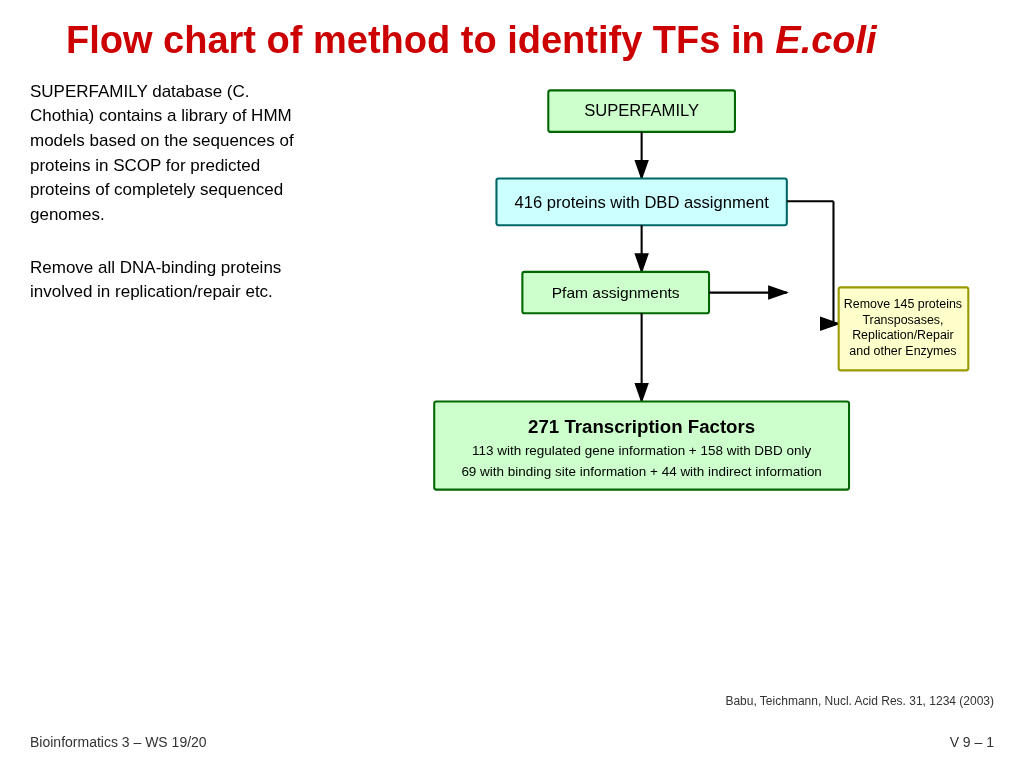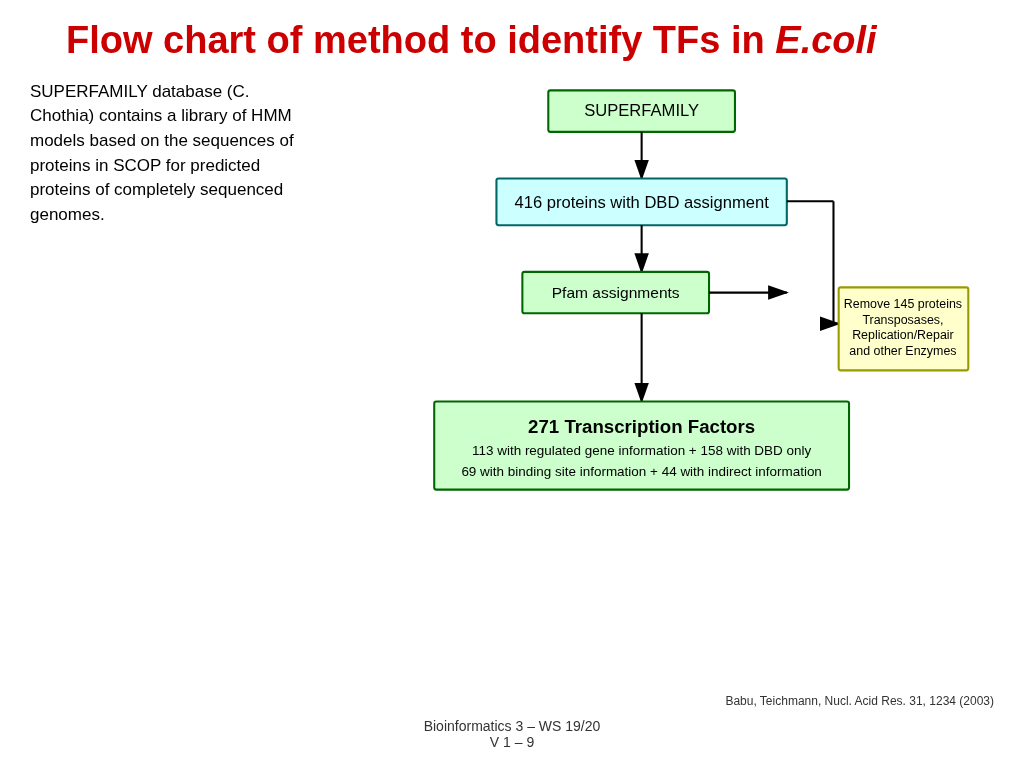--- a/index.html
+++ b/index.html
@@ -63,21 +63,20 @@
     .footer {
       position: absolute;
       bottom: 18px;
       left: 30px;
       right: 30px;
       display: flex;
       justify-content: space-between;
       align-items: center;
       font-size: 14px;
       color: #333;
-      flex-direction: column;
     }
 
     .citation {
       position: absolute;
       bottom: 60px;
       right: 30px;
       font-size: 12px;
       color: #333;
     }
   </style>
@@ -87,20 +86,21 @@
 <div class="page">
 
   <div class="title">
     Flow chart of method to identify TFs in <em>E.coli</em>
   </div>
 
   <div class="content-area">
 
     <div class="left-text">
       <p>SUPERFAMILY database (C. Chothia) contains a library of HMM models based on the sequences of proteins in SCOP for predicted proteins of completely sequenced genomes.</p>
+      <p>Remove all DNA-binding proteins involved in replication/repair etc.</p>
     </div>
 
     <div class="flowchart-area">
       <svg class="flowchart-svg" viewBox="0 0 620 540" xmlns="http://www.w3.org/2000/svg">
 
         <rect x="210" y="10" width="180" height="40" fill="#ccffcc" stroke="#006600" stroke-width="2" rx="2"></rect>
         <text x="300" y="35" text-anchor="middle" font-size="16" font-family="Arial" fill="#000">SUPERFAMILY</text>
 
         <line x1="300" y1="50" x2="300" y2="95" stroke="#000" stroke-width="2" marker-end="url(#arrowhead)"></line>
 
@@ -137,15 +137,15 @@
           </marker>
         </defs>
       </svg>
     </div>
   </div>
 
   <div class="citation">Babu, Teichmann, Nucl. Acid Res. 31, 1234 (2003)</div>
 
   <div class="footer">
     <span>Bioinformatics 3 – WS 19/20</span>
-    <span>V 1 – 9</span>
+    <span>V 9 – 1</span>
   </div>
 </div>
 
 </body></html>

